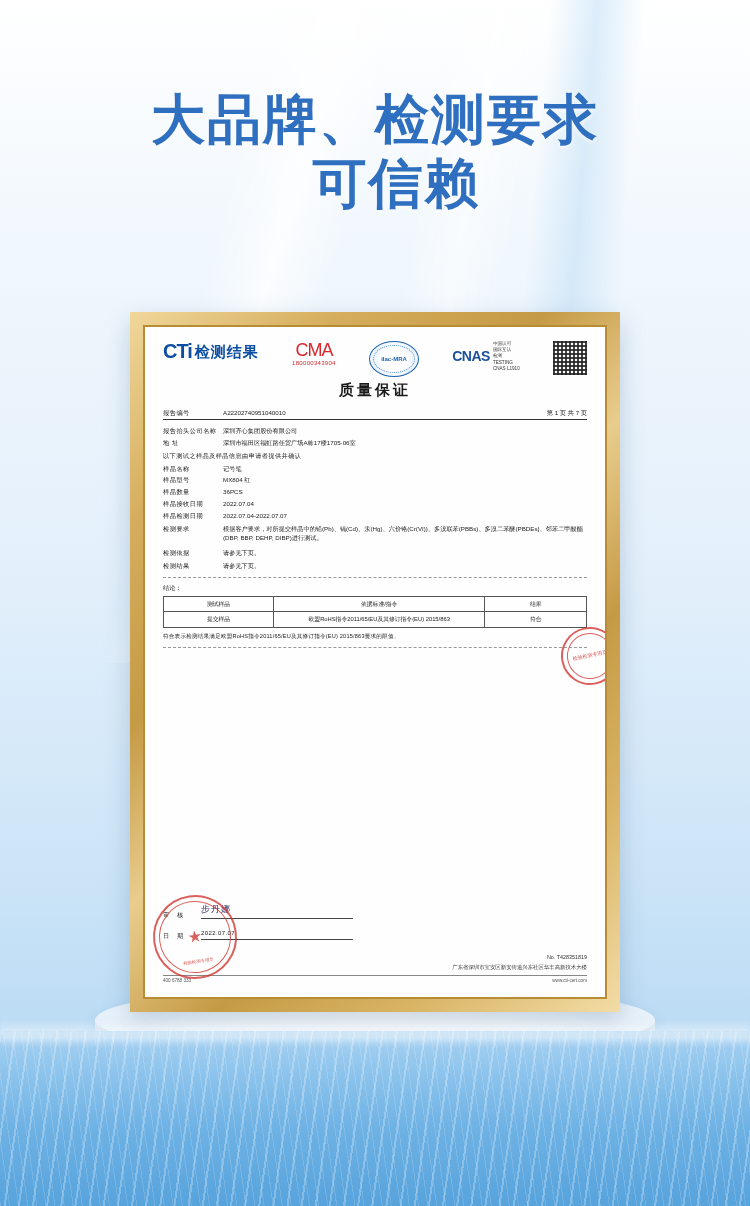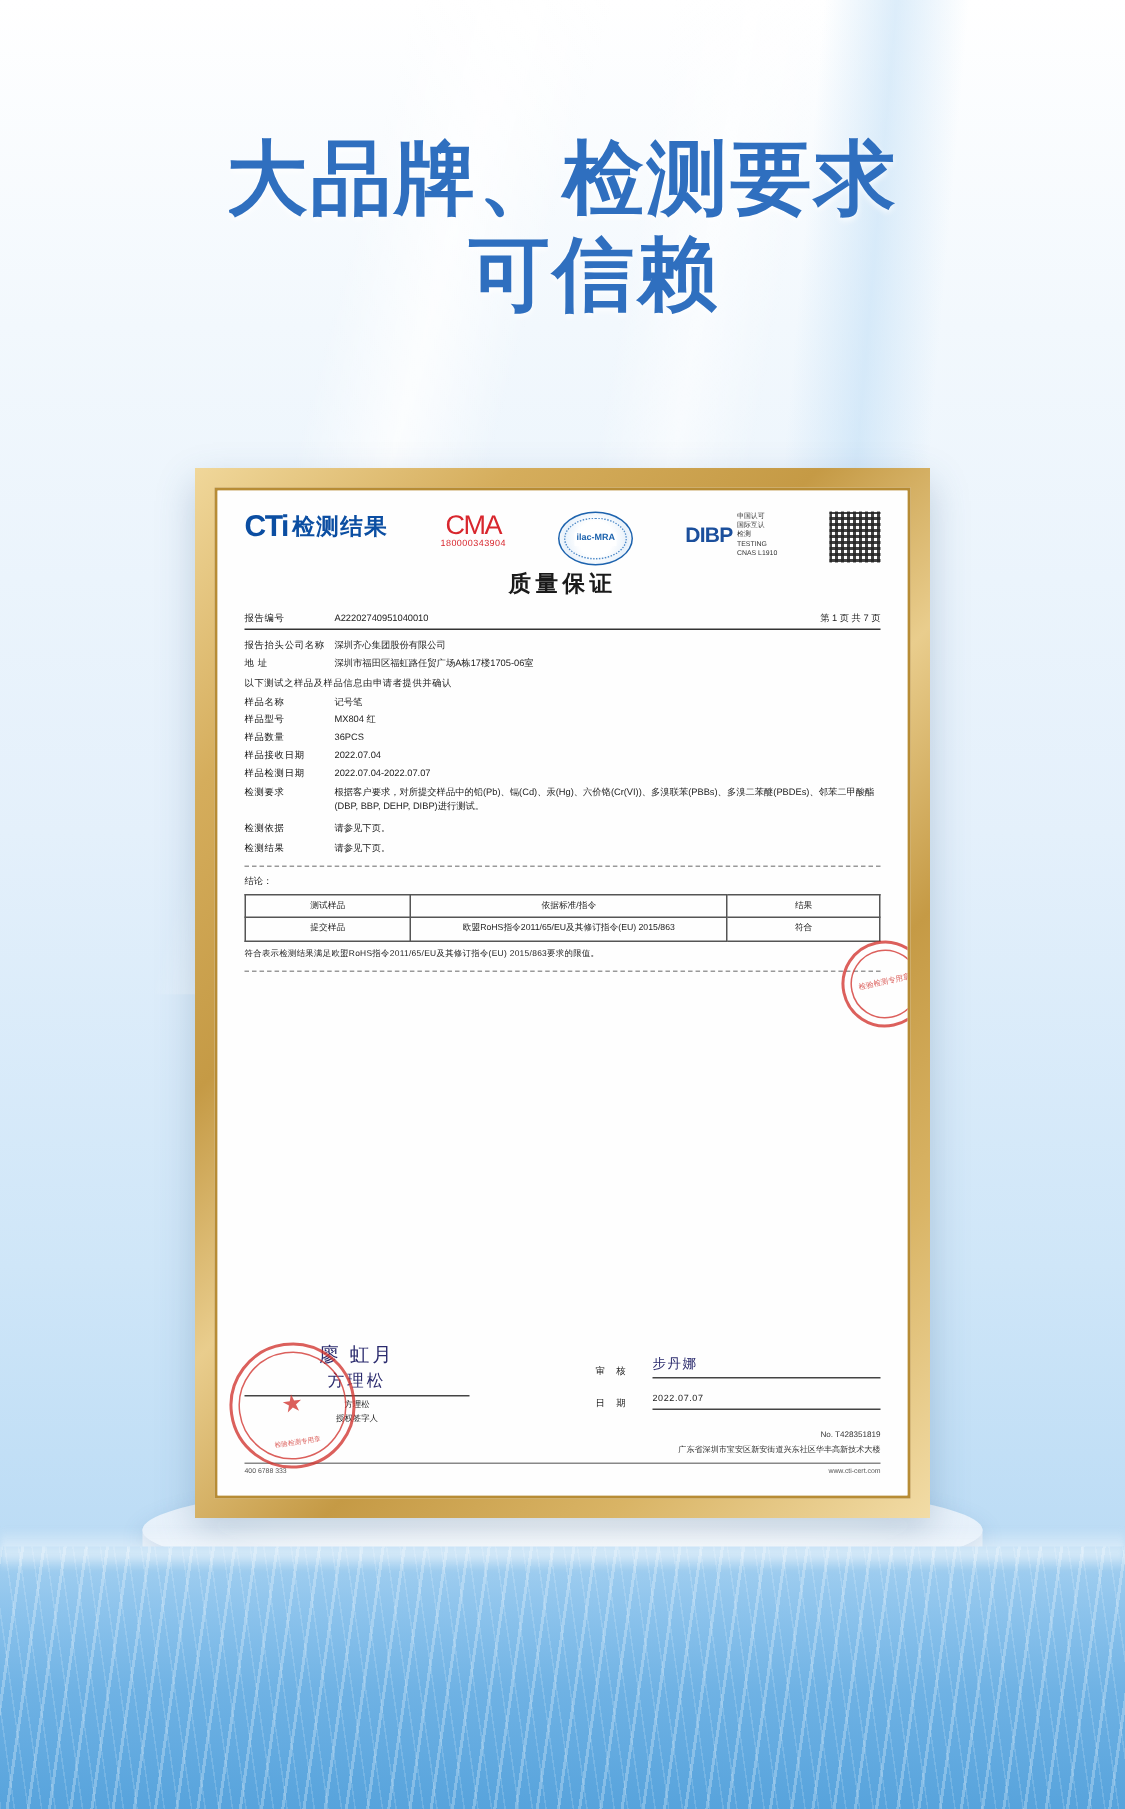--- a/index.html
+++ b/index.html
@@ -453,21 +453,21 @@
             <span class="cti-cn">检测结果</span>
           </div>
           <div class="cma">
             <div class="cma-word">CMA</div>
             <div class="cma-num">180000343904</div>
           </div>
           <div class="ilac">
             <span class="ilac-txt">ilac-MRA</span>
           </div>
           <div class="cnas">
-            <span class="cnas-logo">DIBP</span>
+            <span class="cnas-logo">CNAS</span>
             <span class="cnas-txt">中国认可<br>国际互认<br>检测<br>TESTING<br>CNAS L1910</span>
           </div>
           <div class="qr"></div>
         </div>
 
         <div class="doc-title">质量保证</div>
 
         <div class="row row-split">
           <div style="display:flex;">
             <span class="lbl">报告编号</span>
@@ -545,27 +545,20 @@
         <div class="foot-note">符合表示检测结果满足欧盟RoHS指令2011/65/EU及其修订指令(EU) 2015/863要求的限值。</div>
         <div class="hr-dotted"></div>
 
         <div class="stamp stamp-right">
           <div class="stamp-ring-text"></div>
           <span>检验检测专用章</span>
         </div>
 
         <div class="sig-area">
           <div class="sig-grid">
-            <div class="sig-left">
-              <div class="sig-hand">廖 虹月</div>
-              <div class="sig-hand small">方理松</div>
-              <div class="sig-line"></div>
-              <div class="sig-cap">方理松</div>
-              <div class="sig-cap">授权签字人</div>
-            </div>
             <div class="sig-right">
               <div class="sr-row">
                 <span class="sr-lbl">审    核</span>
                 <span class="sr-val">步丹娜</span>
               </div>
               <div class="sr-row">
                 <span class="sr-lbl">日    期</span>
                 <span class="sr-val date">2022.07.07</span>
               </div>
             </div>

